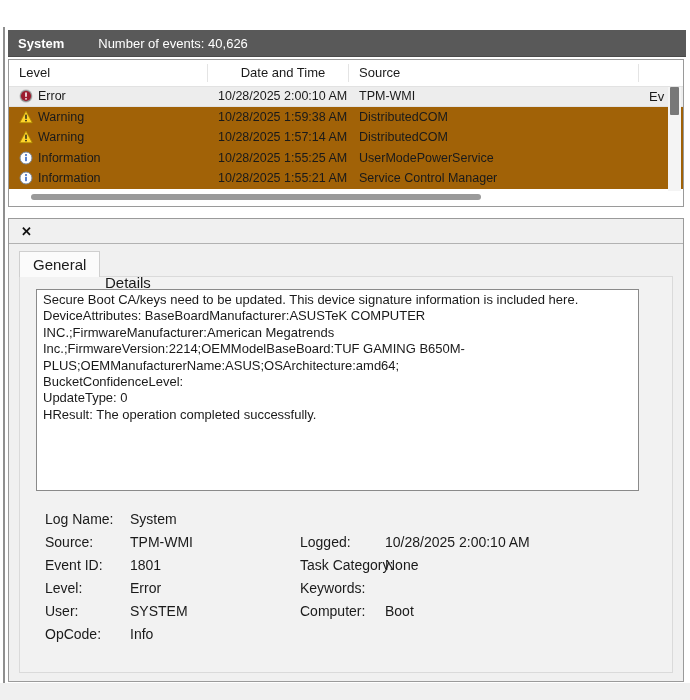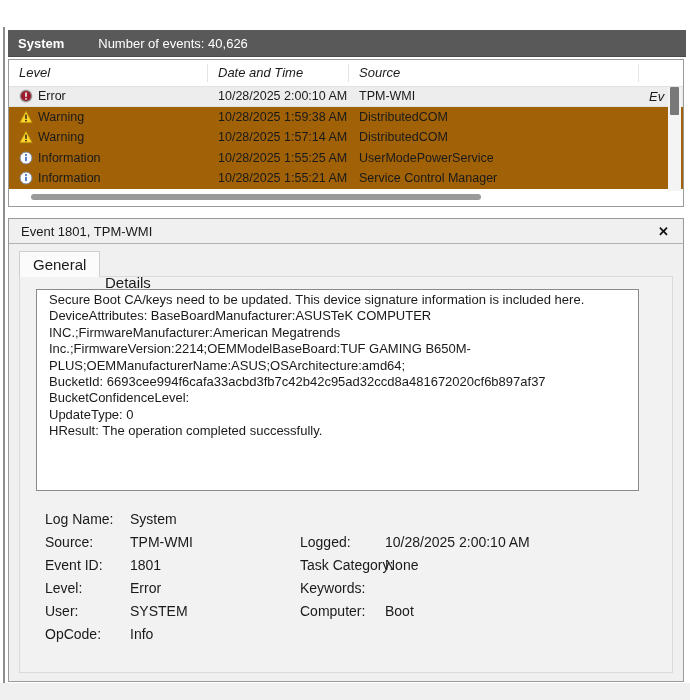--- a/index.html
+++ b/index.html
@@ -22,24 +22,24 @@
     font-size:13px; padding-left:10px; border-bottom:1px solid #4a4a4a;
   }
   .log-bar .log-name { font-weight:bold; }
   .log-bar .events-count { margin-left:34px; }
 
   
   .table-panel {
     position:absolute; left:8px; top:59px; width:676px; height:148px;
     background:#ffffff; border:1px solid #9a9a9a;
   }
-  .thead { display:flex; height:26px; align-items:center; font-size:13px; color:#1a1a1a;font-style:italic; }
+  .thead { display:flex; height:26px; align-items:center; font-size:13px; color:#1a1a1a; }
   .thead .hc { padding-left:10px; height:18px; line-height:18px; }
   .hc.c0 { width:199px; border-right:1px solid #e4e4e4; }
-  .hc.c1 { width:141px; border-right:1px solid #e4e4e4; }
+  .hc.c1 { width:141px; border-right:1px solid #e4e4e4;text-align:center; }
   .hc.c2 { width:290px; border-right:1px solid #e4e4e4; }
   .hc.c3 { flex:1; overflow:hidden; white-space:nowrap;margin-top:47px; }
   .trows { font-size:12.5px; }
   .trow { display:flex; height:20.5px; align-items:center; background:#a16207; cursor:default; }
   .trow.selected { background:#ededed; border-top:1px solid #e2e2e2; border-bottom:1px solid #e2e2e2; }
   .trow span { white-space:nowrap; overflow:hidden; }
   .trow .c-level { width:199px; padding-left:10px; display:flex; align-items:center; }
   .trow .c-date  { width:141px; padding-left:10px; }
   .trow .c-source{ width:290px; padding-left:10px; }
   .trow .c-ev    { flex:1; }
@@ -70,21 +70,21 @@
   .tab-details { top:52px; left:83px; height:22px; z-index:2; }
 
   .tab-page {
     position:absolute; top:57px; left:10px; right:10px; bottom:8px;
     background:#f2f2f2; border:1px solid #dadada;
   }
 
   .description-box {
     position:absolute; top:12px; left:16px; right:33px; height:202px;
     background:#ffffff; border:1px solid #8a8a8a;
-    padding:2px 12px; font-size:13px; line-height:16.4px; overflow:hidden;
+    padding:2px 6px; font-size:13px; line-height:16.4px; overflow:hidden;
   }
   .description-box div { overflow-wrap:break-word; word-break:break-word; }
 
   .details-grid { position:absolute; top:230px; left:25px; right:8px; font-size:14px; }
   .drow { display:flex; height:23px; align-items:center; }
   .dl-label { width:85px;  flex-shrink:0; white-space:nowrap; }
   .dl-value { width:170px; flex-shrink:0; white-space:nowrap; }
   .dr-label { width:85px;  flex-shrink:0; white-space:nowrap; }
   .dr-value { flex:1; white-space:nowrap; }
 </style>
@@ -186,32 +186,30 @@
       </div>
     </div>
   <div class="vscroll-track">
     <div class="vscroll-thumb"></div>
   </div>
   <div class="hscroll-thumb"></div>
 </div>
 
 <div class="event-panel">
   <div class="panel-header">
-    <span>Event 1801, TPM-WMI</span>
     <span class="close-btn">✕</span>
   </div>
 
   <div class="tab tab-general">General</div>
   <div class="tab tab-details">Details</div>
 
   <div class="tab-page">
     <div class="description-box">
         <div>Secure Boot CA/keys need to be updated. This device signature information is included here.</div>
         <div>DeviceAttributes: BaseBoardManufacturer:ASUSTeK COMPUTER INC.;FirmwareManufacturer:American Megatrends Inc.;FirmwareVersion:2214;OEMModelBaseBoard:TUF GAMING B650M-PLUS;OEMManufacturerName:ASUS;OSArchitecture:amd64;</div>
-        <div>BucketId: 6693cee994f6cafa33acbd3fb7c42b42c95ad32ccd8a481672020cf6b897af37</div>
         <div>BucketConfidenceLevel:</div>
         <div>UpdateType: 0</div>
         <div>HResult: The operation completed successfully.</div>
       </div>
     <div class="details-grid">
         <div class="drow">
           <span class="dl-label">Log Name:</span>
           <span class="dl-value">System</span>
           <span class="dr-label"></span>
           <span class="dr-value"></span>

